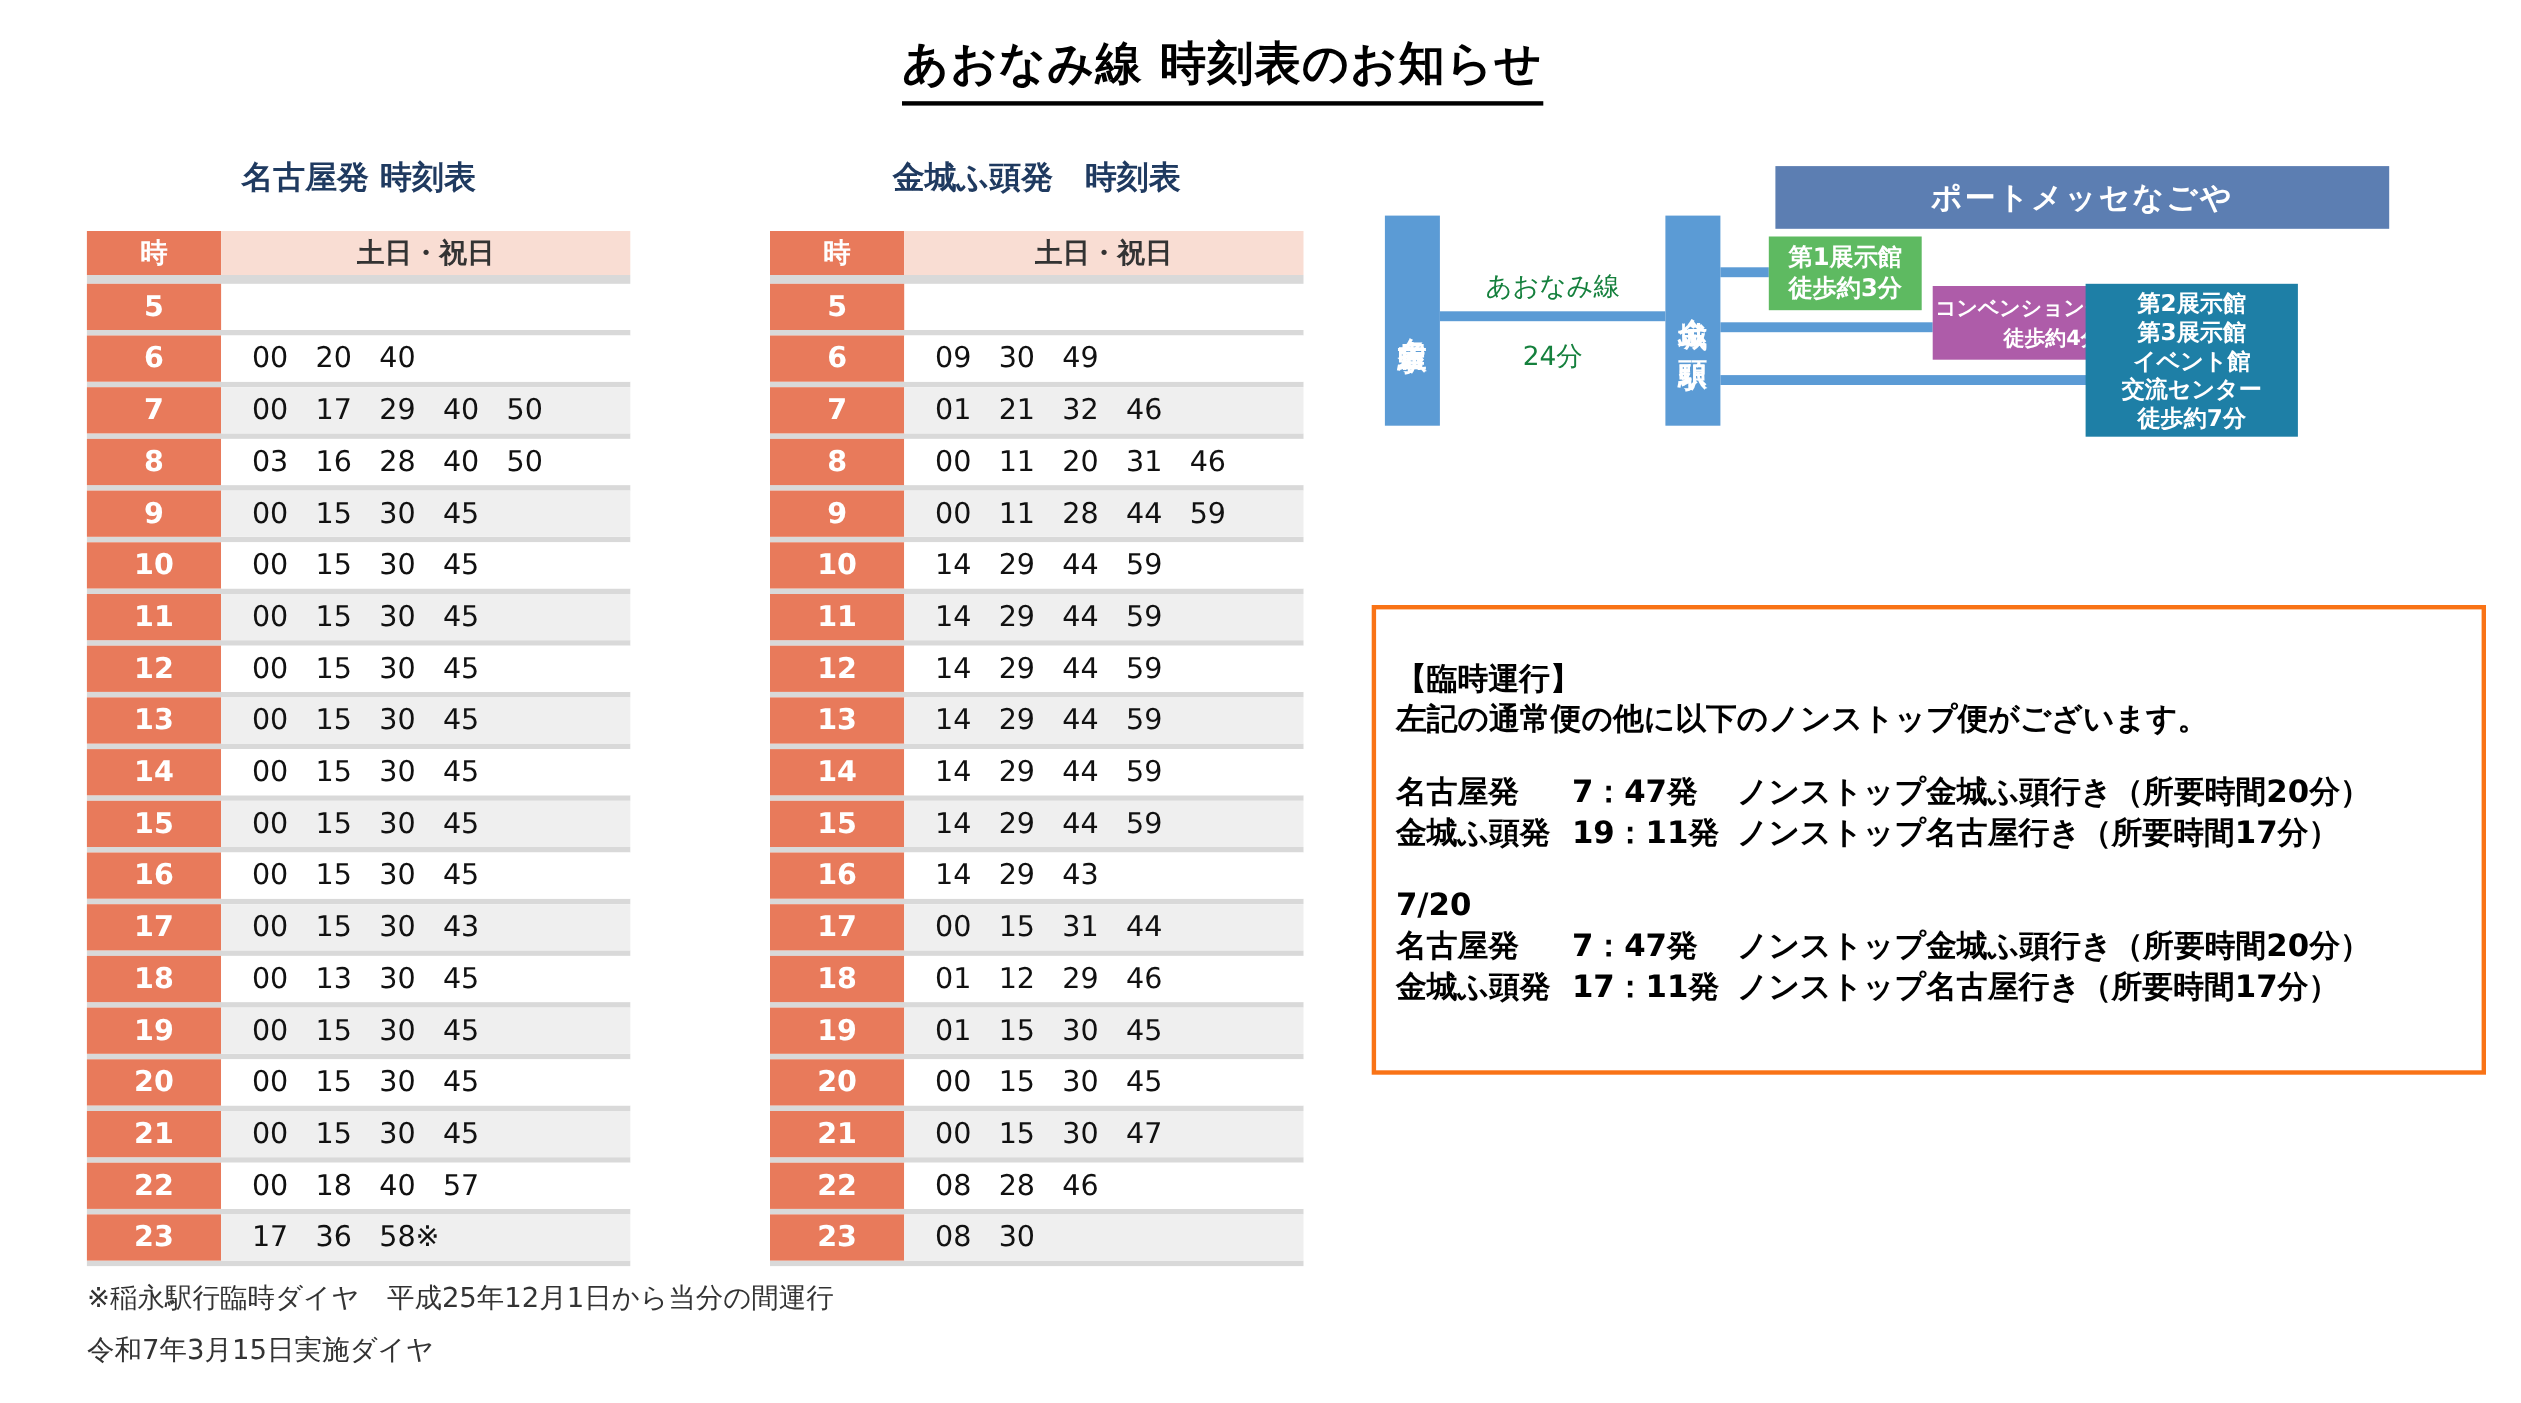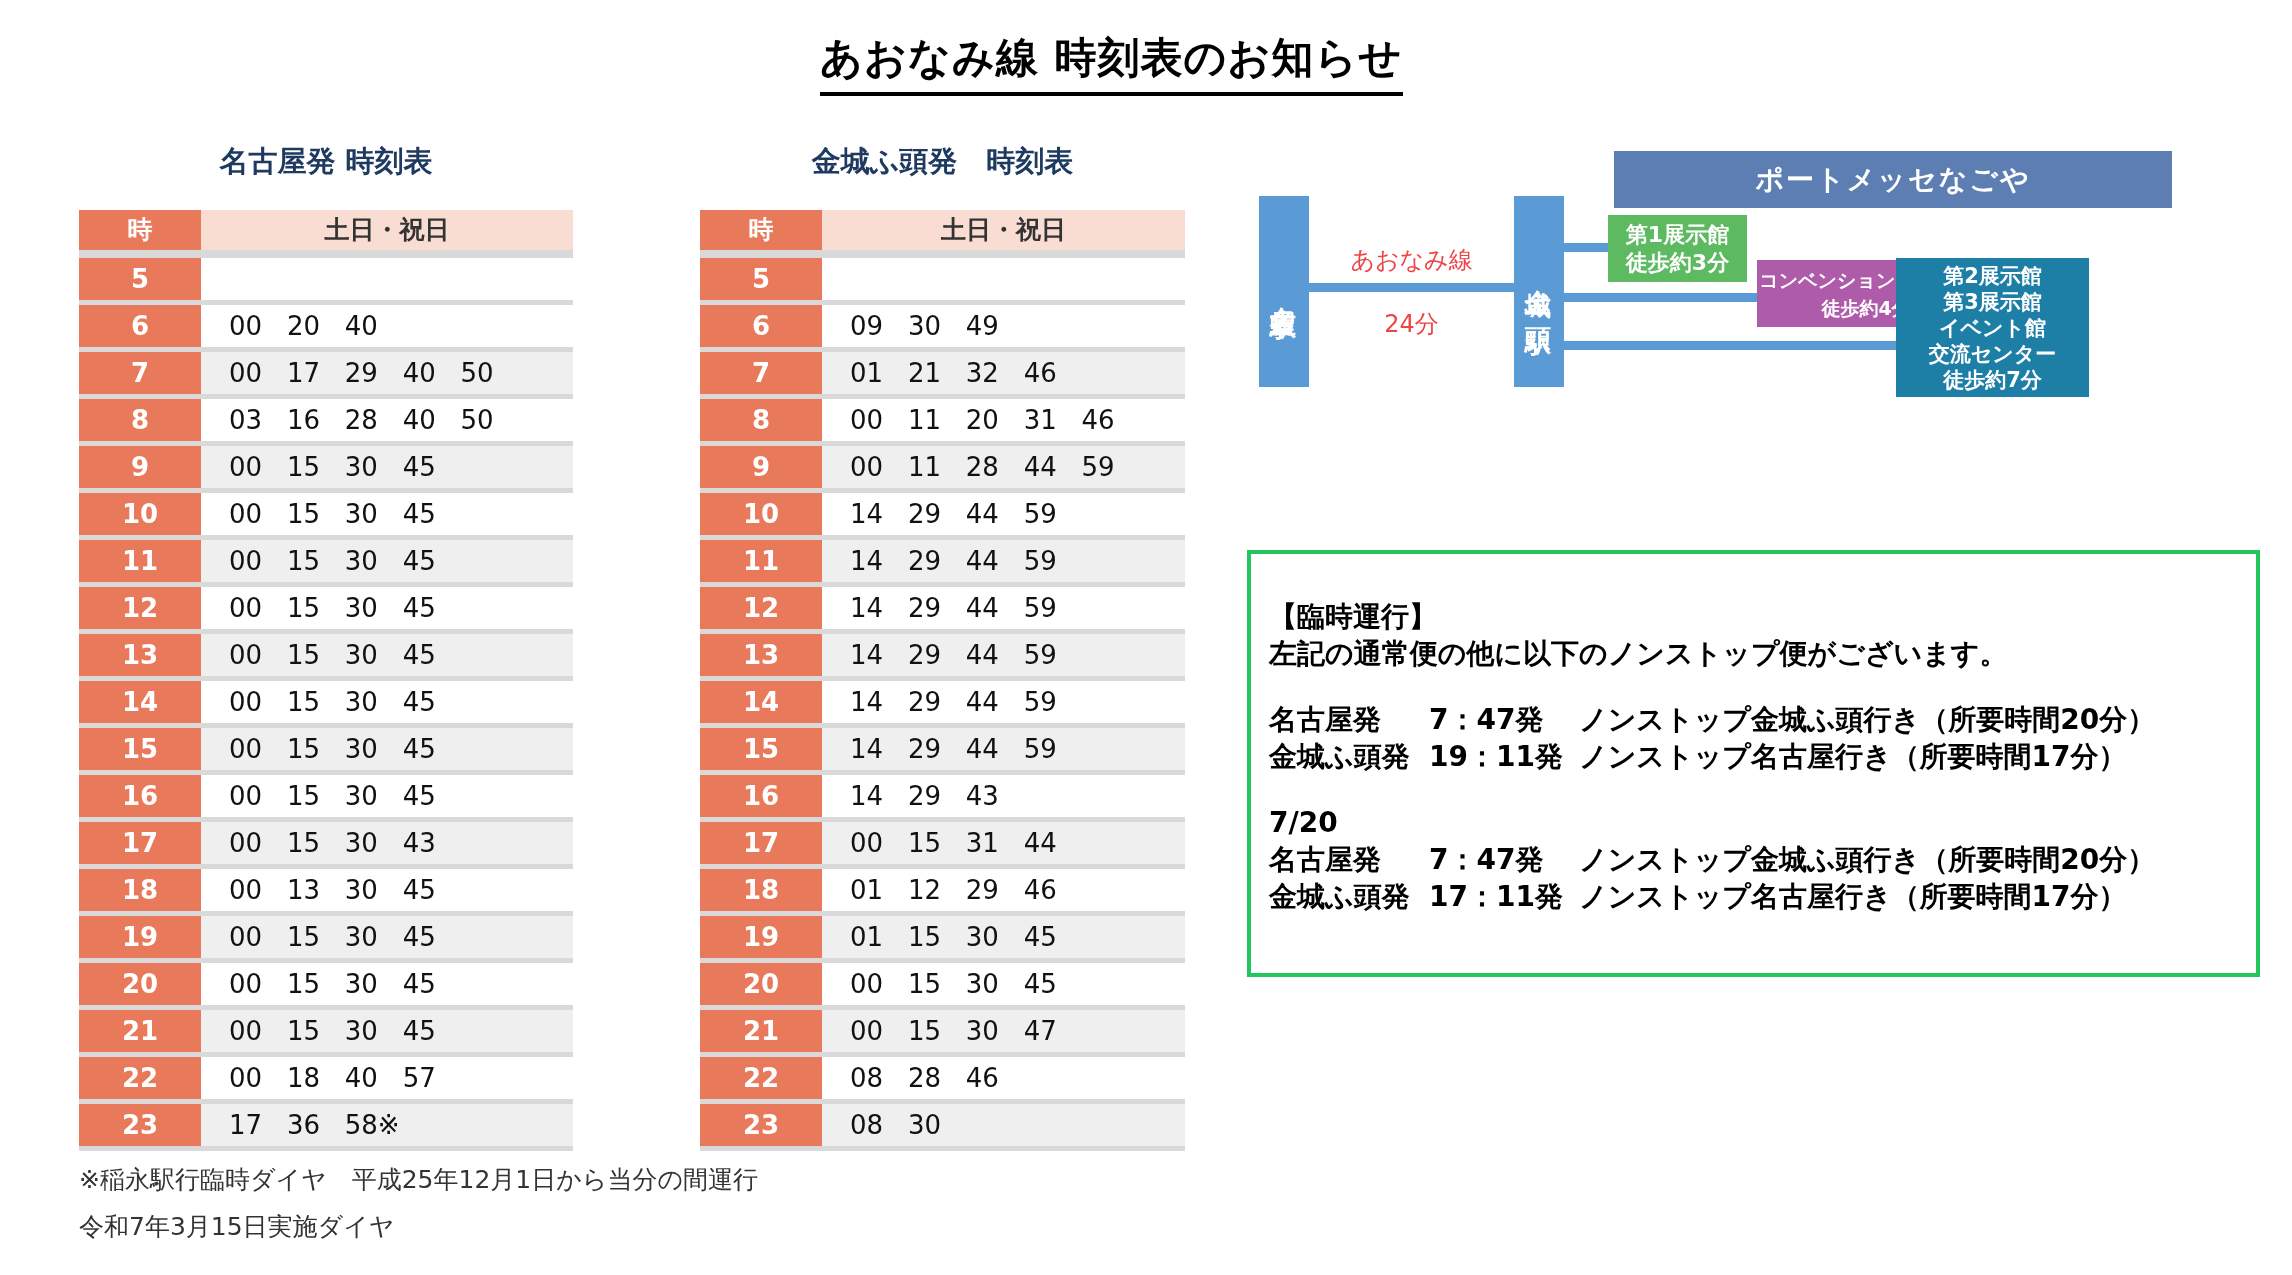--- a/index.html
+++ b/index.html
@@ -42,39 +42,39 @@
   .tcell.odd{background:#EFEFEF;}
   .tcell.even{background:#FFFFFF;}
   
   .station-box{
     position:absolute;width:50px;height:191px;background:#5B9BD5;color:#fff;
     font-size:26px;font-weight:bold;
     writing-mode:vertical-rl;text-orientation:upright;
     display:flex;align-items:center;justify-content:center;letter-spacing:3px;
   }
   .rail-line{position:absolute;height:9px;background:#5B9BD5;}
-  .line-label{position:absolute;width:205px;text-align:center;font-size:24px;color:#ef4444;white-space:nowrap;}
+  .line-label{position:absolute;width:205px;text-align:center;font-size:24px;color:#15803d;white-space:nowrap;}
   .venue-bar{
     position:absolute;left:1594px;top:151px;width:558px;height:57px;background:#5C7EB2;
     color:#fff;font-size:28px;font-weight:bold;text-align:center;line-height:57px;letter-spacing:2px;
   }
   .venue-box{
     position:absolute;color:#fff;font-weight:bold;text-align:center;
     display:flex;flex-direction:column;justify-content:center;
   }
   .venue-box .vline{line-height:28px;font-size:22px;white-space:nowrap;}
   #venue-green{left:1588px;top:215px;width:139px;height:67px;background:#5EBA61;}
   #venue-purple{left:1737px;top:260px;width:218px;height:67px;background:#AE5CA9;}
   #venue-purple .vline{font-size:19px;}
   #venue-teal{left:1876px;top:258px;width:193px;height:139px;background:#1E7FA6;}
   #venue-teal .vline{line-height:26px;font-size:21px;}
   
   .notice{
     position:absolute;left:1227px;top:550px;width:1013px;height:427px;
-    border:4px solid #22c55e;box-sizing:border-box;background:#fff;
+    border:4px solid #f97316;box-sizing:border-box;background:#fff;
     padding:44px 20px 0 18px;font-size:28px;font-weight:600;color:#000;
   }
   .notice .nline{line-height:37px;white-space:nowrap;}
   .notice-section{margin-top:29px;}
   .nrow{display:flex;line-height:37px;white-space:nowrap;}
   .nfrom{width:160px;flex:none;}
   .ntime{width:150px;flex:none;}
   
   .footnote{position:absolute;left:59px;font-size:25px;color:#333;white-space:pre;}
   #footnote-1{top:1163px;}

